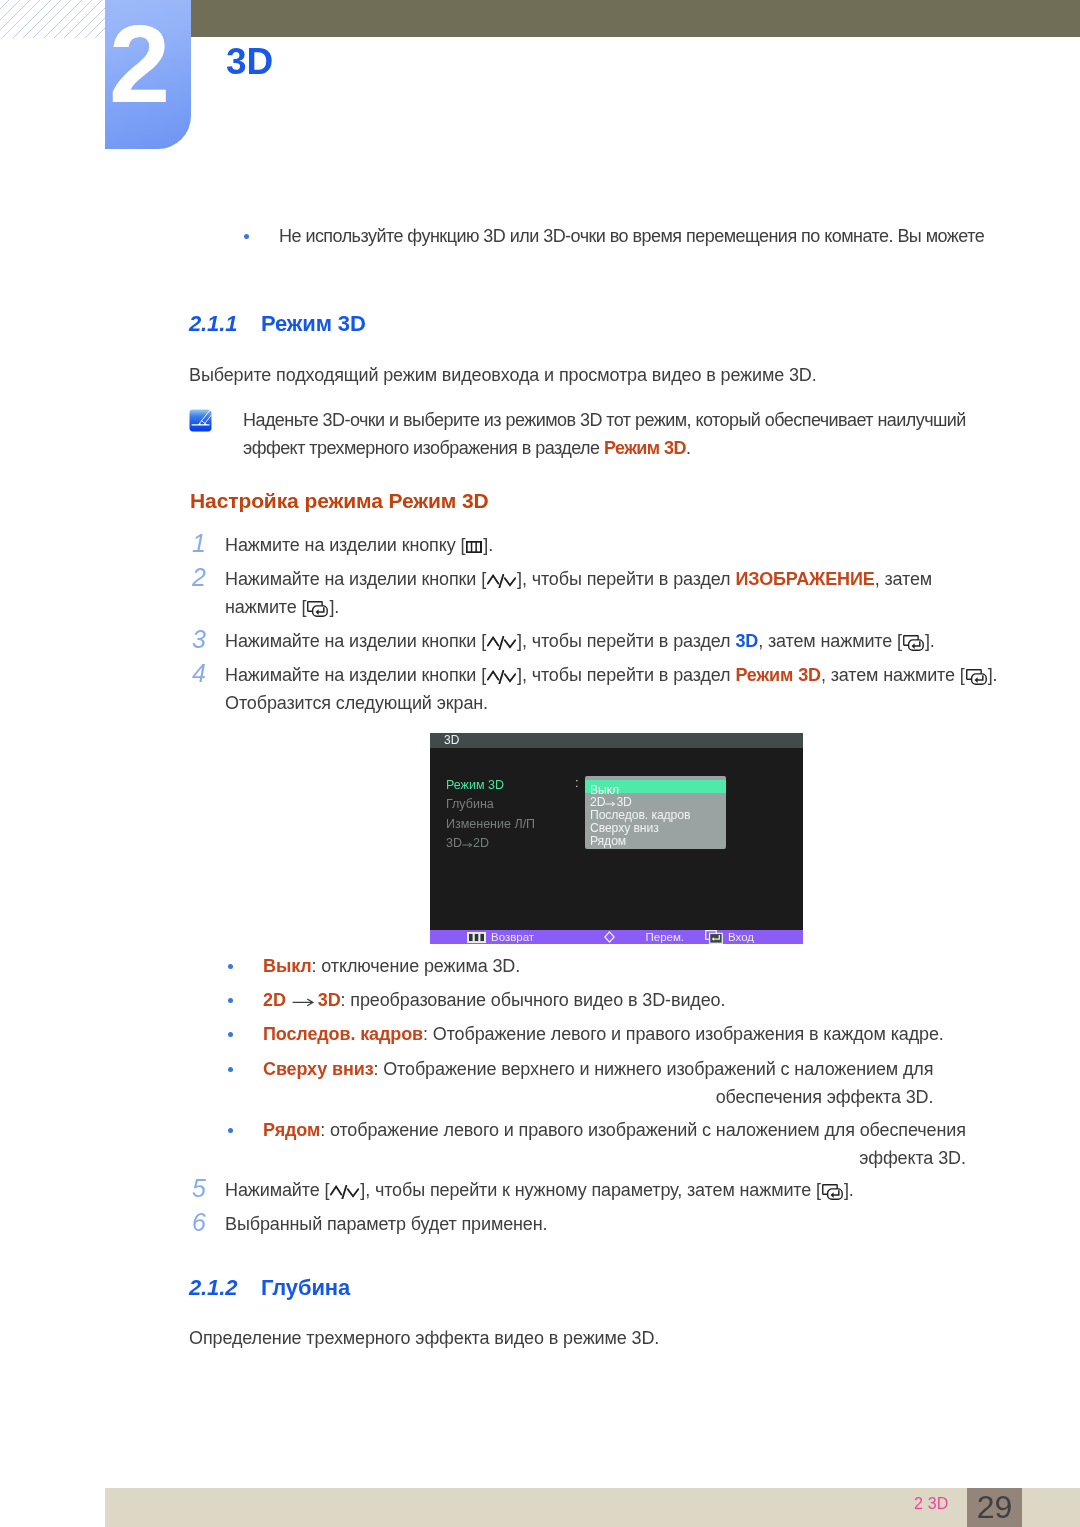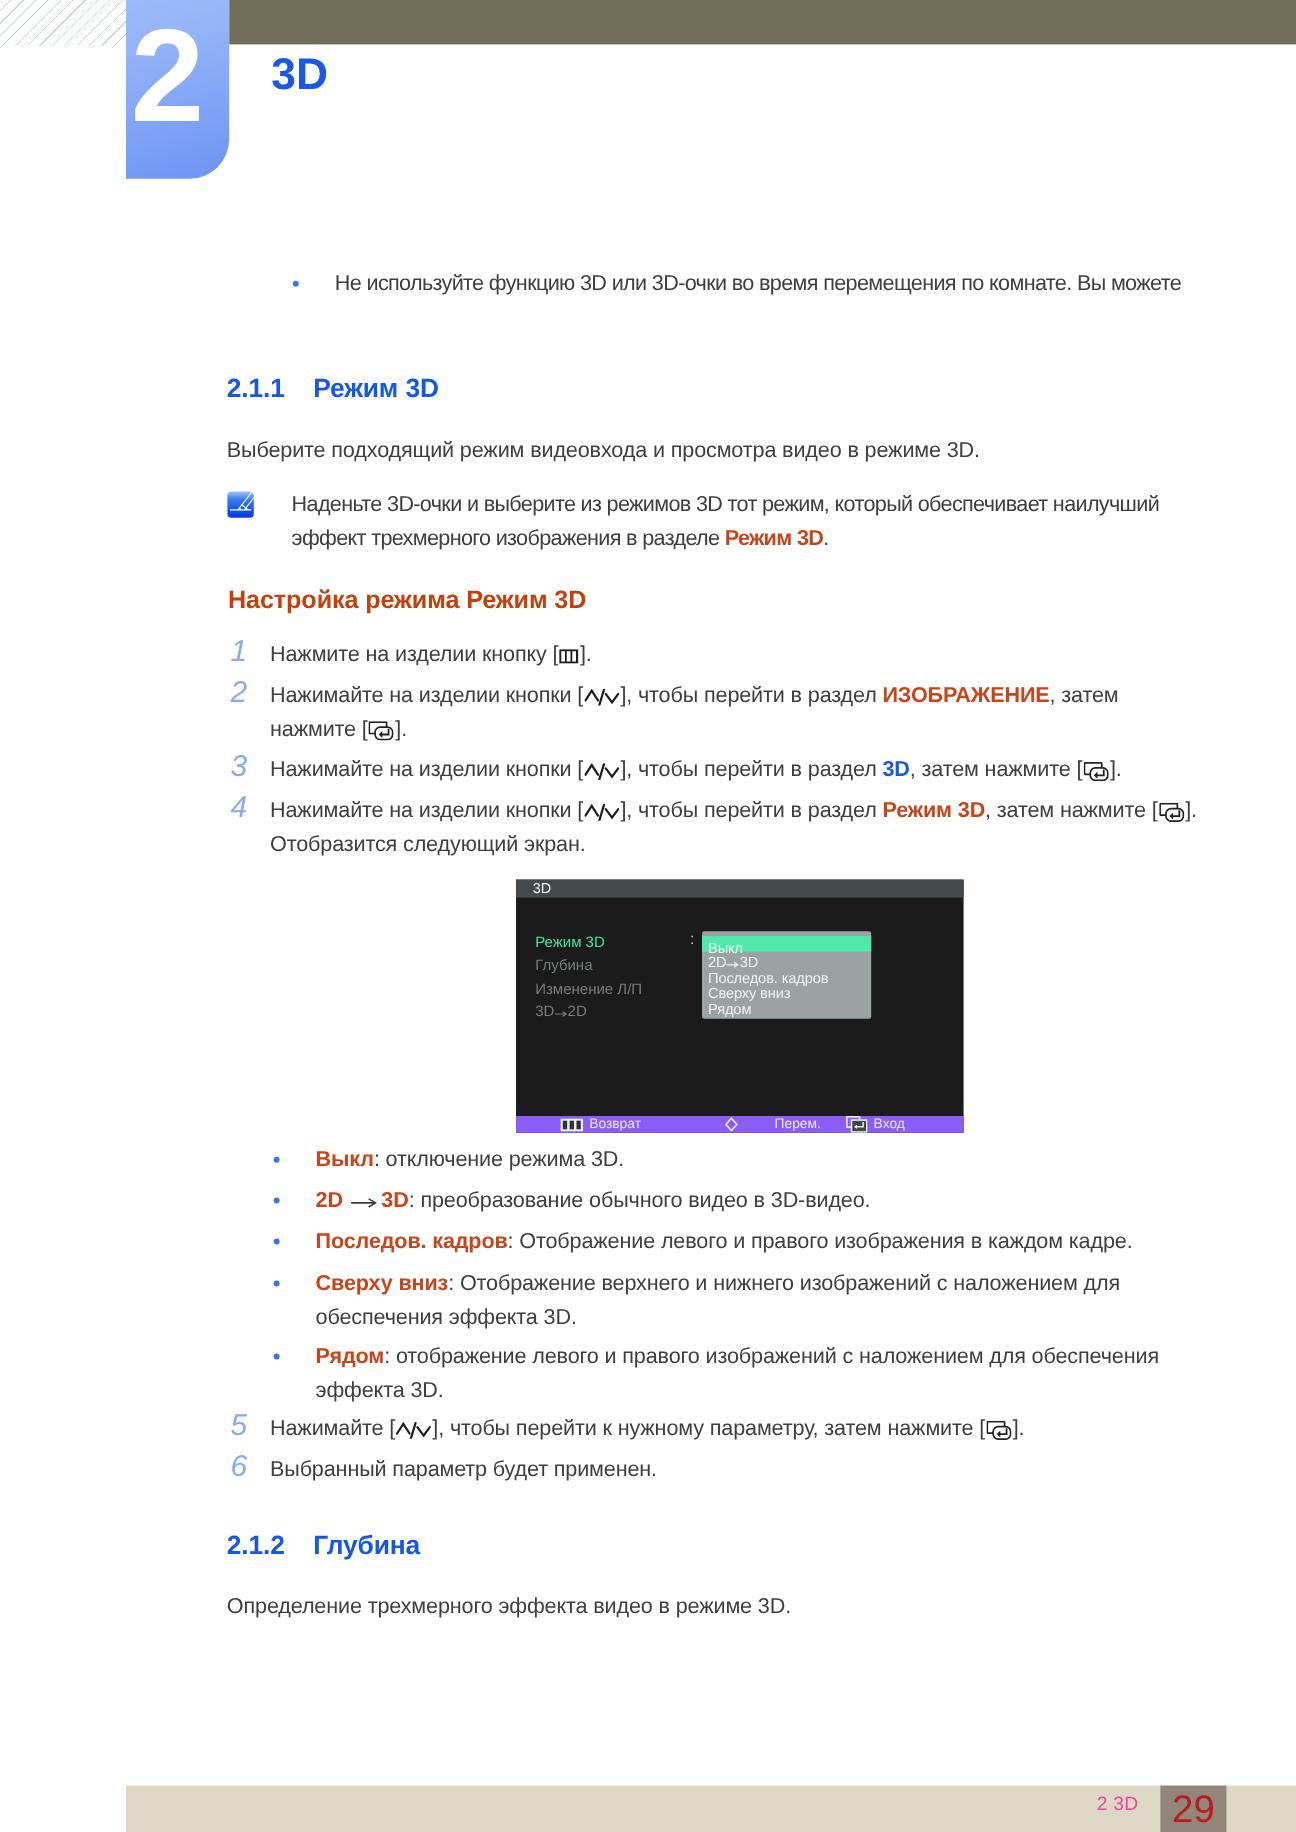--- a/index.html
+++ b/index.html
@@ -16,25 +16,25 @@
   .chapbox{position:absolute;left:105px;top:0;width:86px;height:149px;
            border-bottom-right-radius:33px;
            background:linear-gradient(163deg,#9dbaf9 0%,#93b2f8 28%,#80a4f6 62%,#6d94f3 100%);}
   .chapnum{position:absolute;left:0;top:0;width:85px;height:147px;
            color:#ffffff;font-size:110px;font-weight:700;line-height:127px;
            text-align:center;letter-spacing:0px;padding-right:16px;box-sizing:border-box;}
   .chaptitle{position:absolute;left:226px;top:43px;color:#1a58e8;
              font-size:37px;font-weight:700;letter-spacing:0px;line-height:37px;}
   .p{position:absolute;color:#3e3e3e;font-size:18px;line-height:28px;white-space:nowrap;}
   .h2{position:absolute;color:#1558e8;font-size:22px;font-weight:700;}
-  .h2 .num{display:inline-block;width:72px;}
+  .h2 .num{display:inline-block;width:72px;font-style:italic;}
   .h3{position:absolute;color:#c2410c;font-size:21px;font-weight:700;letter-spacing:-0.1px;}
   .bullet{position:absolute;}
   .bullet .dot{position:absolute;left:0.5px;top:11.5px;width:5px;height:5px;border-radius:50%;background:#3877dd;}
-  .bullet .txt{position:absolute;left:36px;top:0;color:#3e3e3e;font-size:18px;line-height:28px;white-space:nowrap;}
+  .bullet .txt{position:absolute;left:36px;top:0;color:#3e3e3e;font-size:18px;line-height:28px;white-space:nowrap;text-align:right;}
   .step{position:absolute;}
   .step .n{position:absolute;left:3px;top:-2px;color:#86aced;font-size:25px;font-style:italic;font-weight:400;line-height:28px;}
   .step .txt{position:absolute;left:36px;top:0;color:#3e3e3e;font-size:18px;line-height:28px;white-space:nowrap;}
   b.red{color:#c8451a;font-weight:700;}
   b.blue{color:#1558e8;font-weight:700;}
   .noteicon{position:absolute;left:0;top:3px;width:23px;height:23px;}
   .ln{display:block;white-space:nowrap;}
   .gwrap{display:inline-block;vertical-align:baseline;}
   .gi{vertical-align:-3px;}
   .gi-menu{vertical-align:-2px;margin:0 1px;}
@@ -61,21 +61,21 @@
   .arw svg{position:absolute;left:0;top:-7px;}
   .osd-opt{position:absolute;left:5px;font-size:12.2px;line-height:12px;color:#f0f2f2;white-space:nowrap;letter-spacing:-0.1px;}
   .osd-foot{position:absolute;left:0;bottom:0;width:373px;height:14px;background:#8b5cf6;}
   .osd-fitem{position:absolute;top:0;height:14px;color:#e8eaea;font-size:11.5px;line-height:14px;white-space:nowrap;}
   .osd-fitem .lbl{position:absolute;top:0;}
 
   
   .footbar{position:absolute;left:105px;top:1488px;width:975px;height:39px;background:#ddd7c5;}
   .foottext{position:absolute;left:914px;top:1495px;color:#ec4899;font-size:16px;letter-spacing:0.2px;}
   .pagebox{position:absolute;left:967px;top:1488px;width:55px;height:39px;background:#93857a;}
-  .pagenum{position:absolute;left:967px;top:1488px;width:55px;height:39px;color:#b91c1c;
+  .pagenum{position:absolute;left:967px;top:1488px;width:55px;height:39px;color:#404040;
            font-size:32px;line-height:39px;text-align:center;letter-spacing:0px;}
 </style>
 </head>
 <body>
 
 <div class="page">
 
   <div class="hatch"></div>
   <div class="olive-band"></div>
   <div class="chapbox">

